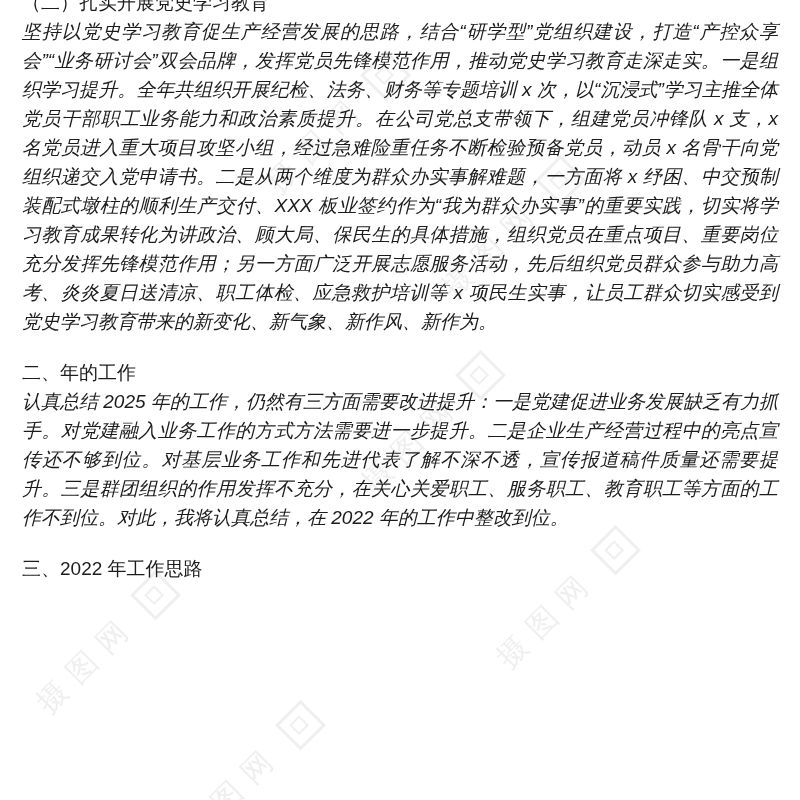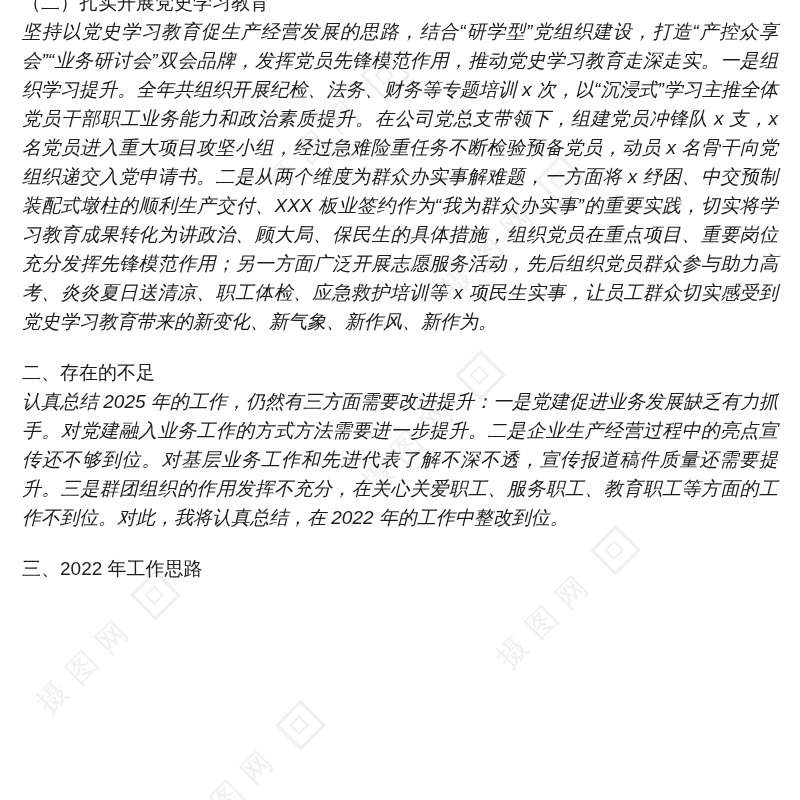--- a/index.html
+++ b/index.html
@@ -109,19 +109,19 @@
       <span>摄图网</span>
       <span class="wm-logo"></span>
     </div>
   </div>
 
   <div class="content">
     <h2>（二）扎实开展党史学习教育</h2>
     <p>坚持以党史学习教育促生产经营发展的思路，结合“研学型”党组织建设，打造“产控众享会”“业务研讨会”双会品牌，发挥党员先锋模范作用，推动党史学习教育走深走实。一是组织学习提升。全年共组织开展纪检、法务、财务等专题培训 x 次，以“沉浸式”学习主推全体党员干部职工业务能力和政治素质提升。在公司党总支带领下，组建党员冲锋队 x 支，x 名党员进入重大项目攻坚小组，经过急难险重任务不断检验预备党员，动员 x 名骨干向党组织递交入党申请书。二是从两个维度为群众办实事解难题，一方面将 x 纾困、中交预制装配式墩柱的顺利生产交付、XXX 板业签约作为“我为群众办实事”的重要实践，切实将学习教育成果转化为讲政治、顾大局、保民生的具体措施，组织党员在重点项目、重要岗位充分发挥先锋模范作用；另一方面广泛开展志愿服务活动，先后组织党员群众参与助力高考、炎炎夏日送清凉、职工体检、应急救护培训等 x 项民生实事，让员工群众切实感受到党史学习教育带来的新变化、新气象、新作风、新作为。</p>
 
 
-    <h2>二、存在的不足</h2>
+    <h2>二、年的工作</h2>
     <p>认真总结 2025 年的工作，仍然有三方面需要改进提升：一是党建促进业务发展缺乏有力抓手。对党建融入业务工作的方式方法需要进一步提升。二是企业生产经营过程中的亮点宣传还不够到位。对基层业务工作和先进代表了解不深不透，宣传报道稿件质量还需要提升。三是群团组织的作用发挥不充分，在关心关爱职工、服务职工、教育职工等方面的工作不到位。对此，我将认真总结，在 2022 年的工作中整改到位。</p>
 
     <h2>三、2022 年工作思路</h2>
   </div>
 
 </div>
 
 </body></html>

